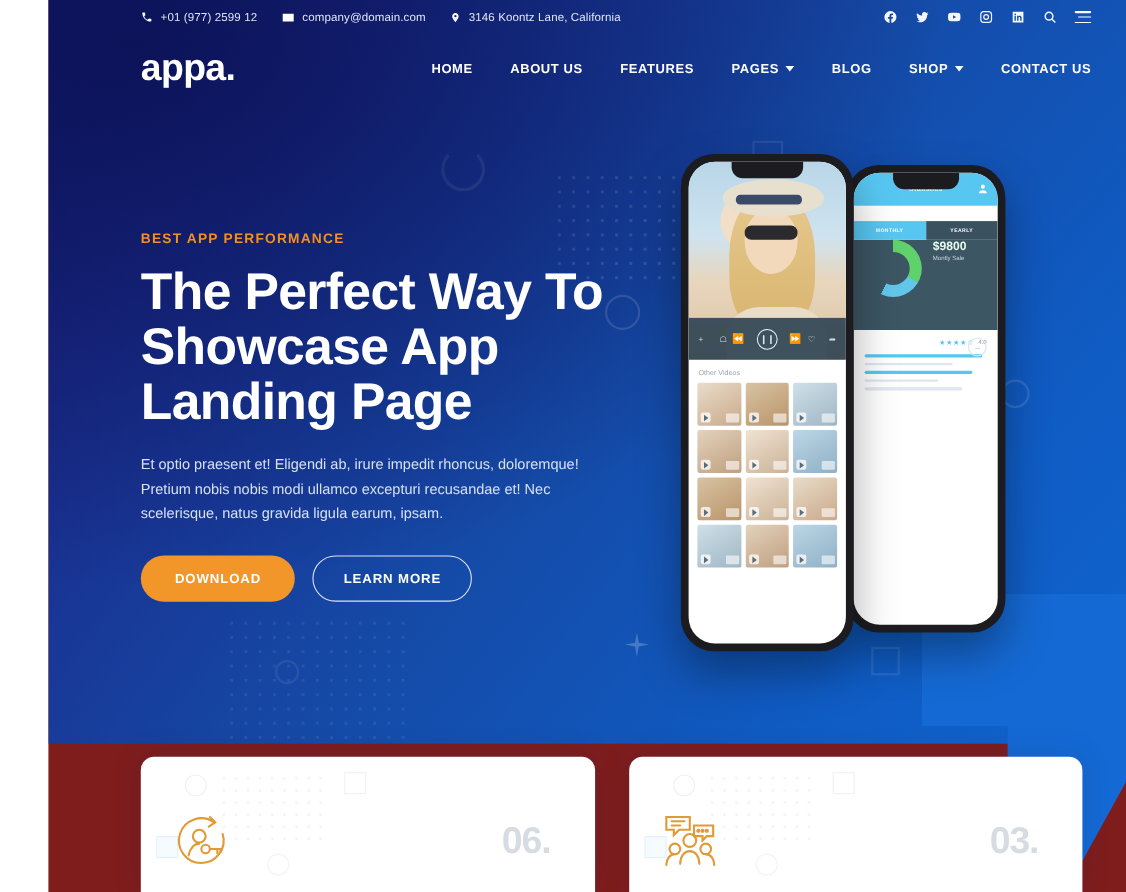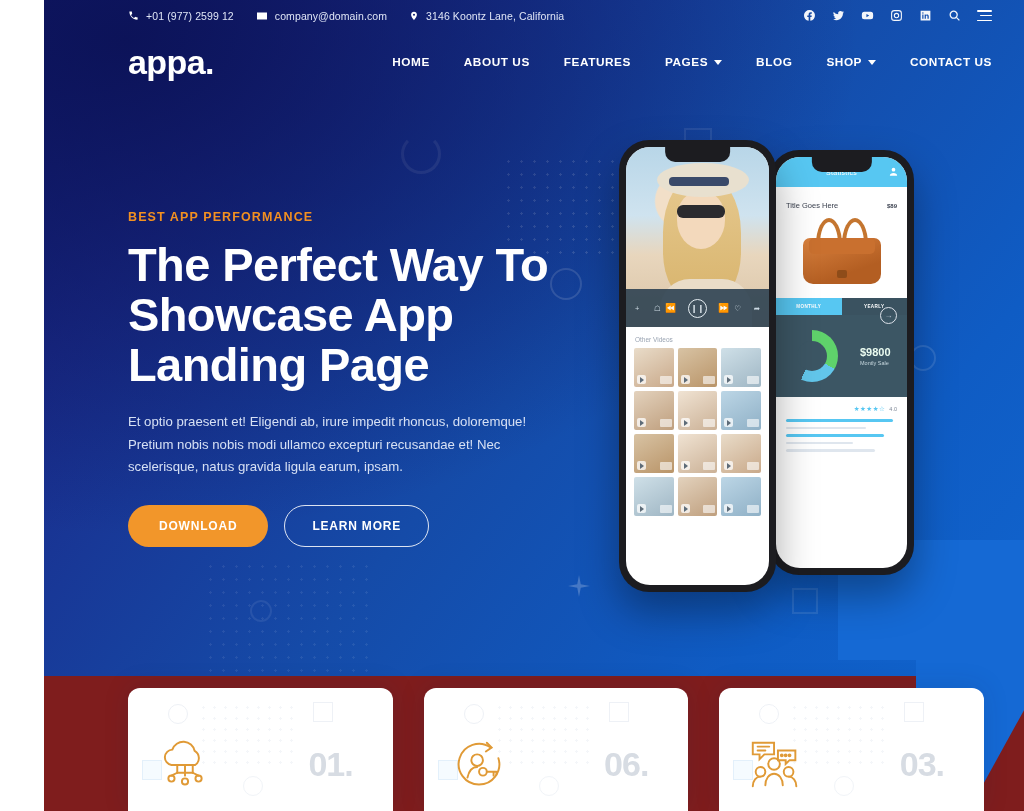--- a/index.html
+++ b/index.html
@@ -116,21 +116,21 @@
   .bag .flap { position:absolute; left:6px; bottom:30px; width:66px; height:16px; border-radius:5px; background:#c9702f;}
   .bag .handle1, .bag .handle2 { position:absolute; bottom:40px; width:26px; height:26px; border:4px solid #c4752f; border-radius:50% 50% 0 0/ 100% 100% 0 0; border-bottom:none; }
   .bag .handle1 { left:13px; }
   .bag .handle2 { left:39px; }
   .bag .clasp { position:absolute; left:34px; bottom:6px; width:10px; height:8px; background:#8e4c19; border-radius:2px;}
   .st-arrow { position:absolute; right:10px; top:150px; width:17px; height:17px; border-radius:50%; border:1px solid #dde2ea; display:flex;align-items:center;justify-content:center; color:#b9c1cd; font-size:8px;}
   .st-tabs { display:flex; margin-top:14px; height:17px; }
   .st-tab { flex:1; display:flex; align-items:center; justify-content:center; font-size:4.6px; font-weight:bold; letter-spacing:.4px; }
   .st-tab.active { background:#57c7f2; color:#fff; }
   .st-tab.idle { background:#3a5260; color:#fff; }
-  .st-chartpane { background:#3c5664; height:82px; display:flex; align-items:center; padding:0 10px; gap:22px; }
+  .st-chartpane { background:#3c5664; height:82px; display:flex; align-items:flex-start; padding:0 10px; gap:10px; }
   .donut { width:52px; height:52px; border-radius:50%;
     background: conic-gradient(#5fd26b 0deg 120deg, #62c6ea 120deg 205deg, #3c5664 205deg 360deg);
     display:flex; align-items:center; justify-content:center; position:relative;}
   .donut::after{ content:""; width:30px;height:30px;border-radius:50%; background:#3c5664;}
   .st-kpi { color:#e7f7ee; }
   .st-kpi .v { font-size:11px; font-weight:bold; color:#eafbf0;}
   .st-kpi .l { font-size:5.5px; color:#c6d7de; margin-top:2px;}
   .st-rating { display:flex; align-items:center; justify-content:flex-end; gap:4px; padding:8px 10px 0; }
   .stars { color:#57c7f2; font-size:6.5px; letter-spacing:.5px;}
   .rv { font-size:5.5px; color:#7d8796;}
@@ -301,33 +301,20 @@
     <div class="phone phone-right">
       <div class="screen">
         <div class="notch"></div>
         <div class="st-header">
           <span class="st-title">Statistics</span>
           <svg class="st-user" viewBox="0 0 24 24" fill="#fff">
               <circle cx="12" cy="8" r="4"></circle>
               <path d="M4 21c0-4 3.6-6 8-6s8 2 8 6H4z"></path>
             </svg>
         </div>
-        <div class="st-prod">
-          <div class="st-prod-row">
-            <span class="st-prod-title">Title Goes Here</span>
-            <span class="st-prod-price">$89</span>
-          </div>
-          <div class="bag">
-            <div class="handle1"></div>
-            <div class="handle2"></div>
-            <div class="body"></div>
-            <div class="flap"></div>
-            <div class="clasp"></div>
-          </div>
-        </div>
         <div class="st-arrow">→</div>
         <div class="st-tabs">
           <div class="st-tab active">MONTHLY</div>
           <div class="st-tab idle">YEARLY</div>
         </div>
         <div class="st-chartpane">
           <div class="donut"></div>
           <div class="st-kpi">
             <div class="v">$9800</div>
             <div class="l">Montly Sale</div>
@@ -417,37 +404,20 @@
               <div class="play"></div>
               <div class="tag"></div>
             </div>
         </div>
       </div>
     </div>
   </div>
 
   <div class="cards">
 
-    <div class="card">
-      <div class="bgdots"></div>
-      <div class="ghost-sq g1"></div>
-      <div class="ghost-sq g2"></div>
-      <div class="ghost-sq g3"></div>
-      <div class="ghost-sq g4"></div>
-      <svg class="card-icon" viewBox="0 0 64 62" fill="none" stroke="#e09a36" stroke-width="2" stroke-linecap="round">
-        <path d="M18 31a8 8 0 01.9-15.9A12 12 0 0142 16.5a8.5 8.5 0 01.5 14.5H18z"></path>
-        <path d="M24 31v8M32 31v11M40 31v8"></path>
-        <path d="M24 39h16"></path>
-        <circle cx="18" cy="45" r="3.2"></circle>
-          <circle cx="32" cy="48" r="3.2"></circle>
-          <circle cx="46" cy="45" r="3.2"></circle>
-        <path d="M24 39l-6 3M40 39l6 3"></path>
-      </svg>
-      <div class="card-num">01.</div>
-    </div>
 
     <div class="card">
       <div class="bgdots"></div>
       <div class="ghost-sq g1"></div>
       <div class="ghost-sq g2"></div>
       <div class="ghost-sq g3"></div>
       <div class="ghost-sq g4"></div>
       <svg class="card-icon" viewBox="0 0 64 62" fill="none" stroke="#e09a36" stroke-width="2" stroke-linecap="round">
         <path d="M50 24a21 21 0 11-8-11"></path>
         <path d="M38 8l5 5-6 4"></path>

